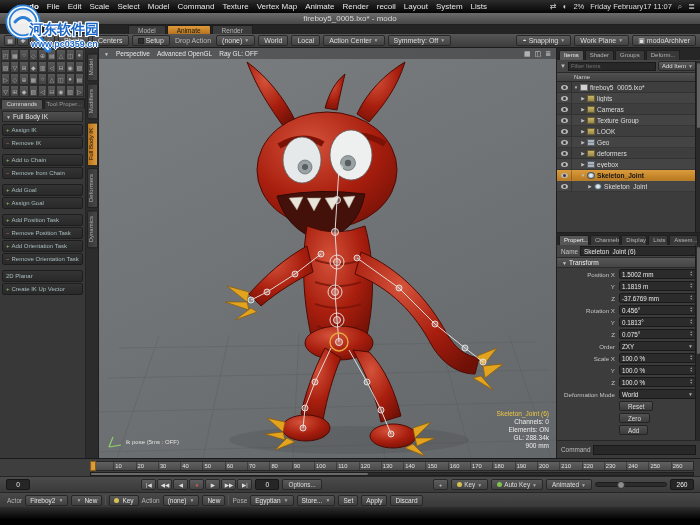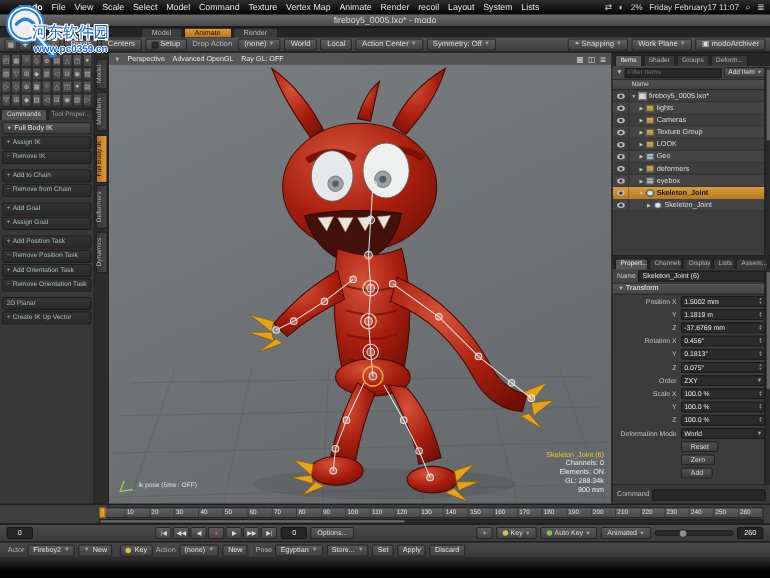--- a/index.html
+++ b/index.html
@@ -135,32 +135,32 @@
 
 
 #actorrow{left:0;top:492px;width:700px;height:15px;background:linear-gradient(#484848,#393939);border-top:1px solid #262626;display:flex;align-items:center;gap:3px;padding:0 7px;font-size:6.5px;color:#c6c6c6;}
 .alabel{color:#b2b2b2;white-space:nowrap;}
 .drop{background:linear-gradient(#575757,#404040);border:1px solid #272727;border-radius:2px;height:11px;line-height:9px;padding:0 4px;display:inline-flex;gap:3px;align-items:center;color:#e2e2e2;white-space:nowrap;}
 .sep{width:1px;height:10px;background:#2a2a2a;border-right:1px solid #565656;}
 #bottomedge{left:0;top:507px;width:700px;height:18px;background:linear-gradient(#2f2f2f,#000 70%);}
 
 
 #watermark{left:2px;top:1px;z-index:50;width:140px;pointer-events:none;}
-#wmtitle{position:absolute;left:27px;top:20px;font-size:14px;font-weight:normal;color:#1a66c8;text-shadow:-1px 0 #fff,1px 0 #fff,0 -1px #fff,0 1px #fff,-1px -1px #fff,1px 1px #fff,1px -1px #fff,-1px 1px #fff;white-space:nowrap;}
+#wmtitle{position:absolute;left:27px;top:20px;font-size:14px;font-weight:bold;color:#1a66c8;text-shadow:-1px 0 #fff,1px 0 #fff,0 -1px #fff,0 1px #fff,-1px -1px #fff,1px 1px #fff,1px -1px #fff,-1px 1px #fff;white-space:nowrap;}
 #wmurl{position:absolute;left:29px;top:38px;font-size:9px;font-weight:bold;color:#1a66c8;text-shadow:-1px 0 #fff,1px 0 #fff,0 -1px #fff,0 1px #fff;white-space:nowrap;}
 </style>
 </head>
 <body>
 
 <div class="abs" id="menubar">
   <span class="mi"></span>
   <span id="menu-items" style="display:flex;">
       <span class="mi logo">modo</span>
       <span class="mi">File</span>
-      <span class="mi">View</span>
+      <span class="mi">Edit</span>
       <span class="mi">Scale</span>
       <span class="mi">Select</span>
       <span class="mi">Model</span>
       <span class="mi">Command</span>
       <span class="mi">Texture</span>
       <span class="mi">Vertex Map</span>
       <span class="mi">Animate</span>
       <span class="mi">Render</span>
       <span class="mi">recoil</span>
       <span class="mi">Layout</span>

